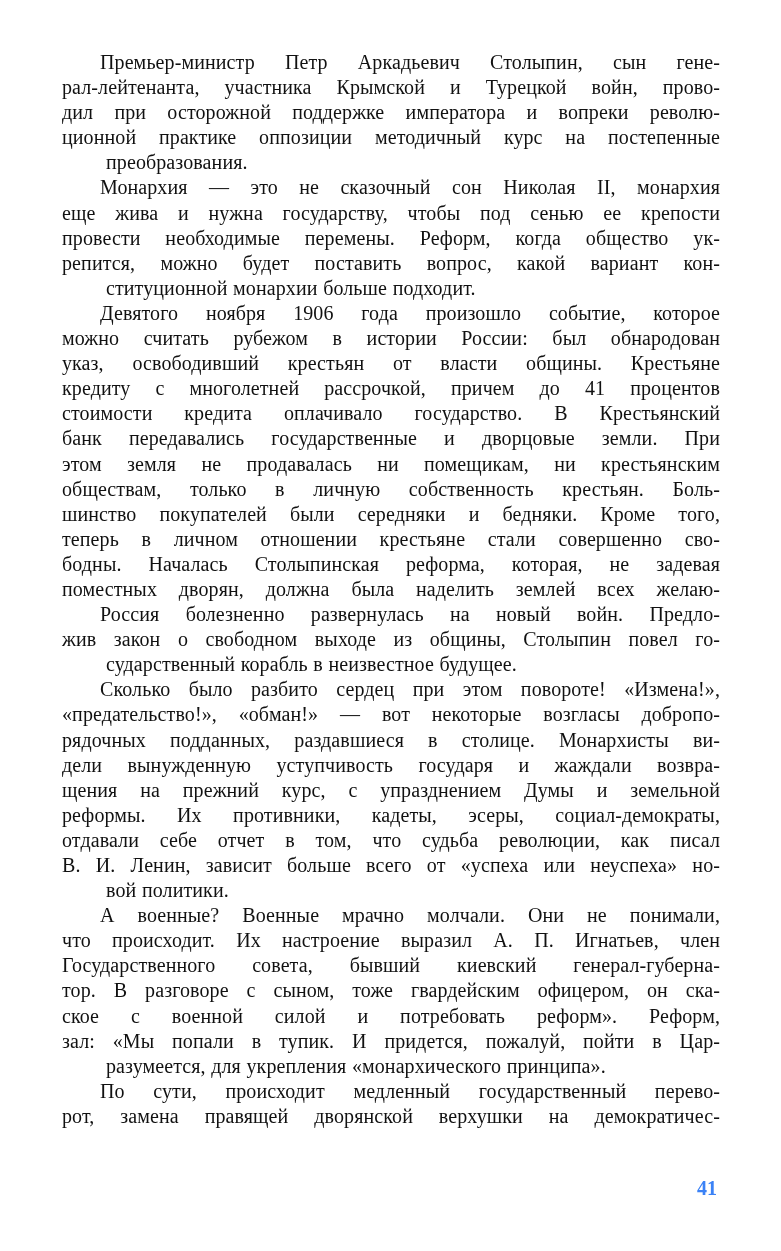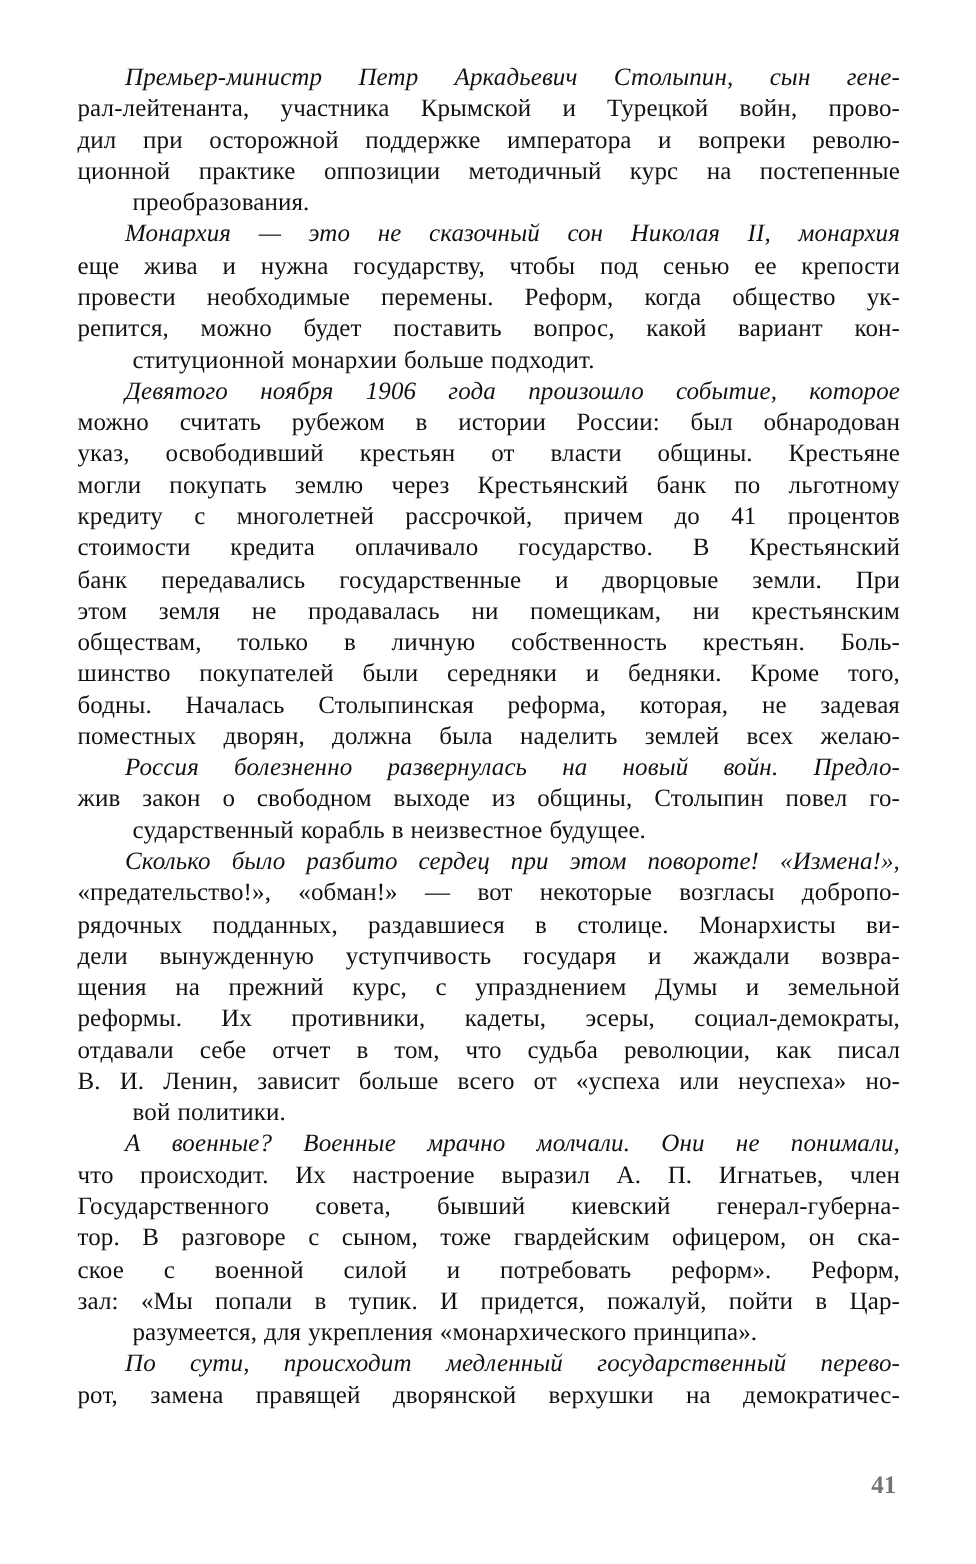--- a/index.html
+++ b/index.html
@@ -30,34 +30,33 @@
     font-size: 20px;
     line-height: 25.1px;
     white-space: nowrap;
     text-align: justify;
     text-align-last: justify;
     letter-spacing: 0.1px;
     word-spacing: 0.5px;
   }
   .paragraph .line:first-child {
     text-indent: 38px;
-    font-style: italic;
   }
   .line.last {
     text-align-last: left;
     margin-left: 44px;
   }
   .page-number {
     position: absolute;
     top: 1176px;
     right: 64px;
     font-size: 20px;
     line-height: 25px;
     font-weight: bold;
-    color: #737373;
+    color: #3b82f6;
   }
 </style>
 </head>
 <body>
 
 <div class="page">
   <main class="body-text">
       <div class="paragraph">
         <div class="line">Премьер-министр Петр Аркадьевич Столыпин, сын гене-</div>
         <div class="line">рал-лейтенанта, участника Крымской и Турецкой войн, прово-</div>
@@ -69,27 +68,27 @@
         <div class="line">Монархия — это не сказочный сон Николая II, монархия</div>
         <div class="line">еще жива и нужна государству, чтобы под сенью ее крепости</div>
         <div class="line">провести необходимые перемены. Реформ, когда общество ук-</div>
         <div class="line">репится, можно будет поставить вопрос, какой вариант кон-</div>
         <div class="line last">ституционной монархии больше подходит.</div>
       </div>
       <div class="paragraph">
         <div class="line">Девятого ноября 1906 года произошло событие, которое</div>
         <div class="line">можно считать рубежом в истории России: был обнародован</div>
         <div class="line">указ, освободивший крестьян от власти общины. Крестьяне</div>
-        <div class="line">могли покупать землю через Крестьянский банк по льготному</div>
         <div class="line">кредиту с многолетней рассрочкой, причем до 41 процентов</div>
         <div class="line">стоимости кредита оплачивало государство. В Крестьянский</div>
         <div class="line">банк передавались государственные и дворцовые земли. При</div>
         <div class="line">этом земля не продавалась ни помещикам, ни крестьянским</div>
         <div class="line">обществам, только в личную собственность крестьян. Боль-</div>
         <div class="line">шинство покупателей были середняки и бедняки. Кроме того,</div>
+        <div class="line">теперь в личном отношении крестьяне стали совершенно сво-</div>
         <div class="line">бодны. Началась Столыпинская реформа, которая, не задевая</div>
         <div class="line">поместных дворян, должна была наделить землей всех желаю-</div>
       </div>
       <div class="paragraph">
         <div class="line">Россия болезненно развернулась на новый войн. Предло-</div>
         <div class="line">жив закон о свободном выходе из общины, Столыпин повел го-</div>
         <div class="line last">сударственный корабль в неизвестное будущее.</div>
       </div>
       <div class="paragraph">
         <div class="line">Сколько было разбито сердец при этом повороте! «Измена!»,</div>

